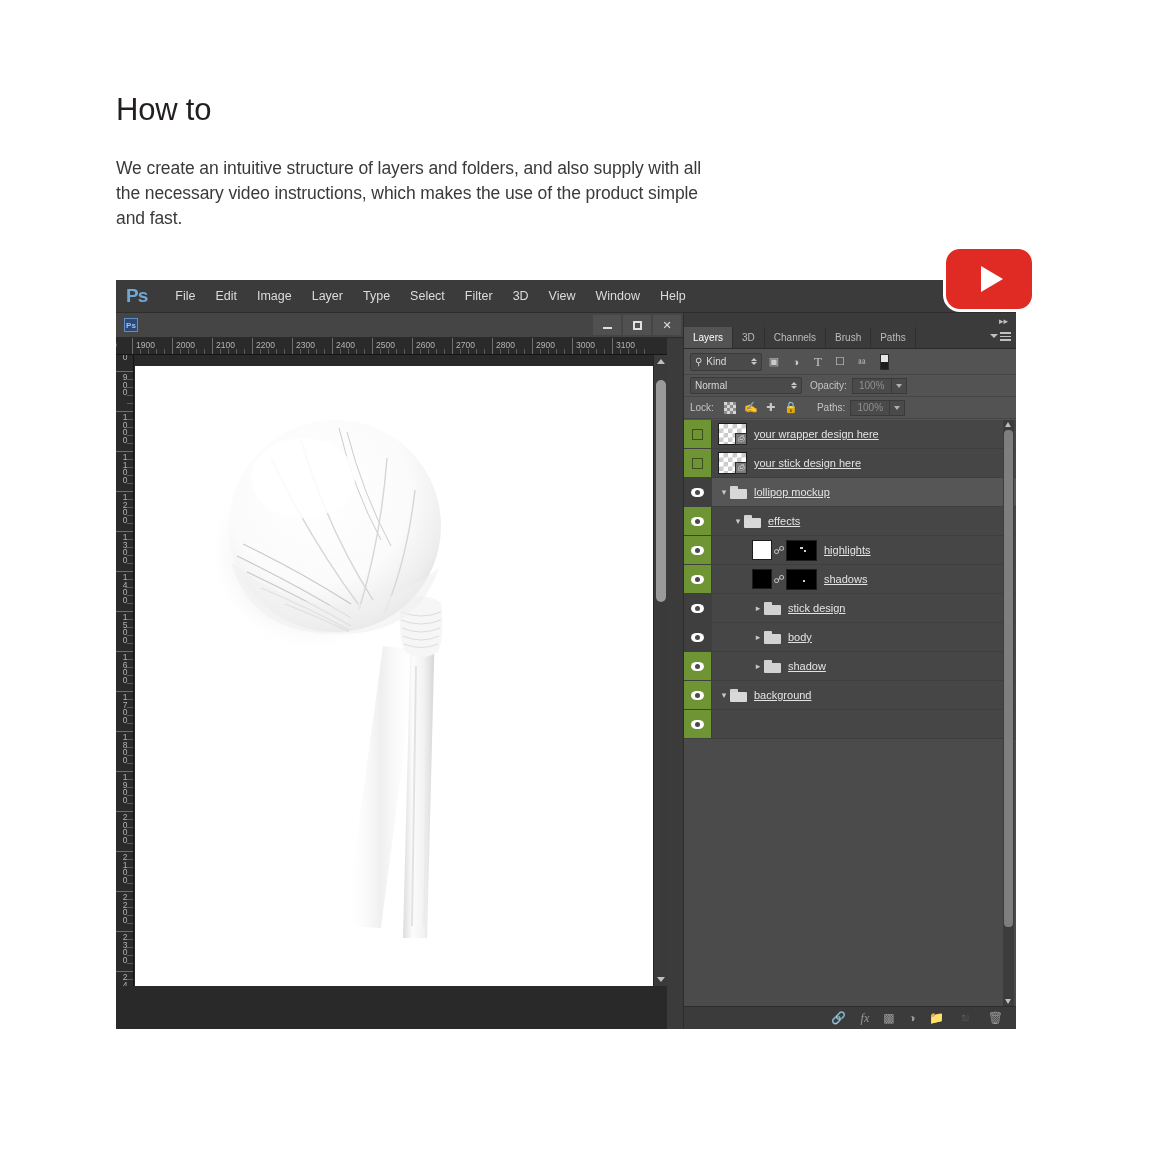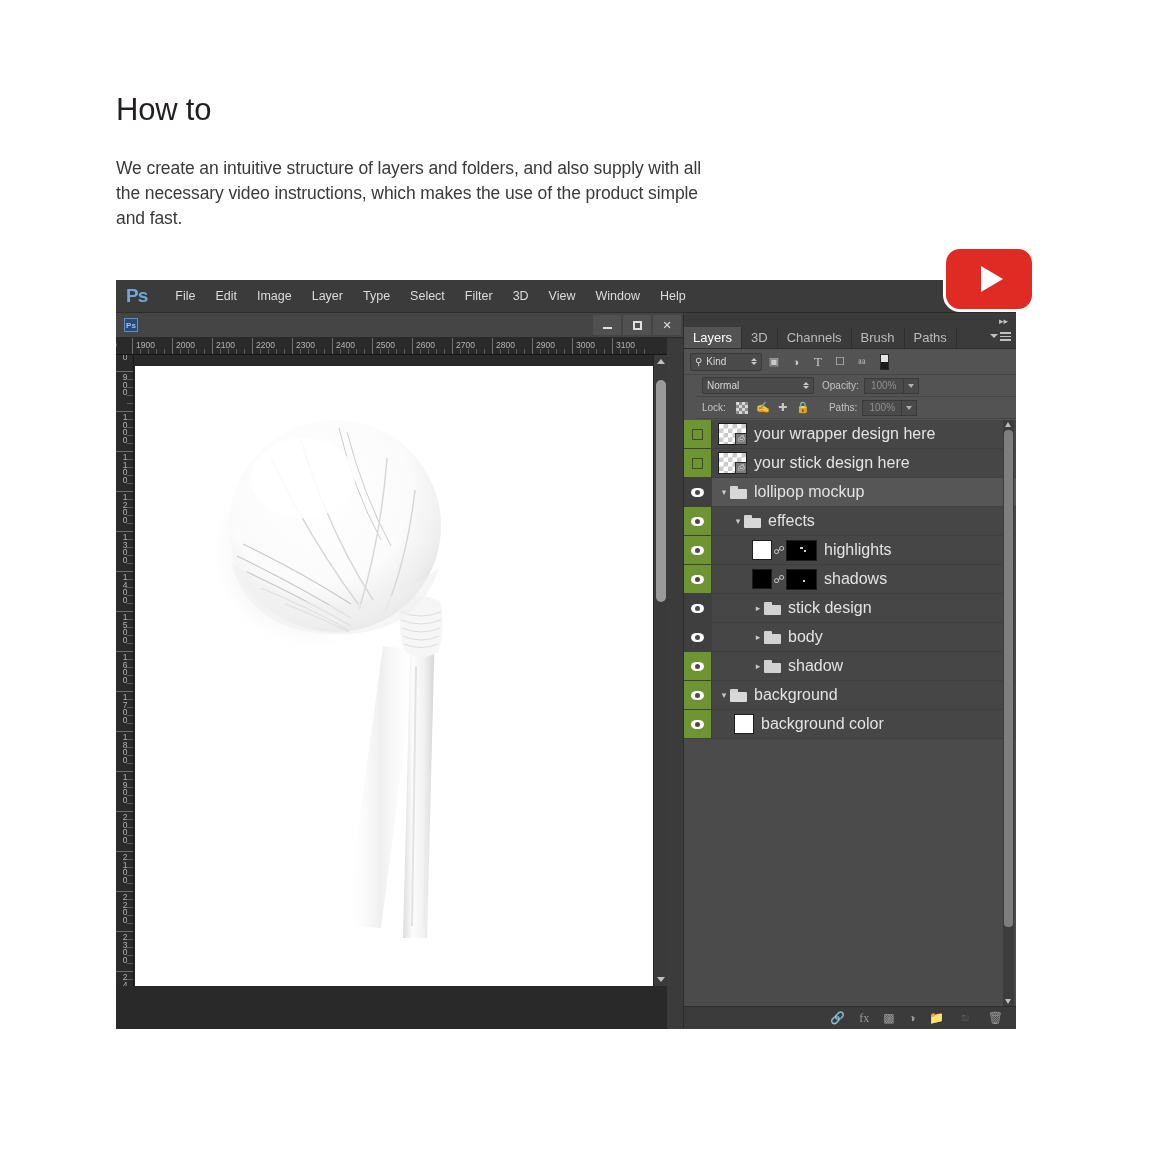--- a/index.html
+++ b/index.html
@@ -187,21 +187,21 @@
   }
   #panel-collapse .dblarrow {
     position: absolute; right: 8px; top: 3px; color: #c0c0c0; font-size: 9px;
   }
   #panel-tabs {
     height: 22px; background: #3b3b3b; display: flex; align-items: stretch;
     position: relative; border-bottom: 1px solid #2b2b2b;
   }
   .ptab {
     padding: 0 9px; display: flex; align-items: center;
-    font-size: 13px; color: #bcbcbc; background: #3b3b3b;
+    font-size: 10px; color: #bcbcbc; background: #3b3b3b;
     border-right: 1px solid #2f2f2f;
     text-align: center;
   }
   .ptab.active { background: #535353; color: #ffffff; }
   #panel-menu {
     position: absolute; right: 5px; top: 5px;
     display: flex; align-items: center; gap: 2px;
   }
   #panel-menu .tri {
     width: 0; height: 0; border-left: 4px solid transparent;
@@ -222,21 +222,21 @@
   .stepper { position: absolute; right: 4px; display: flex; flex-direction: column; gap: 1px; }
   .stepper .u { width: 0; height: 0; border-left: 3px solid transparent; border-right: 3px solid transparent; border-bottom: 3px solid #c8c8c8; }
   .stepper .d { width: 0; height: 0; border-left: 3px solid transparent; border-right: 3px solid transparent; border-top: 3px solid #c8c8c8; }
   .ficon {
     width: 20px; height: 18px; margin-left: 2px;
     display: flex; align-items: center; justify-content: center; color: #cacaca;
   }
 
   #blend-row, #lock-row {
     height: 22px; background: #535353; display: flex; align-items: center;
-    padding: 0 6px; border-bottom: 1px solid #464646; margin-left: 12px;
+    padding: 0 6px; border-bottom: 1px solid #464646;
   }
   #blend-select {
     width: 112px; height: 17px; background: #4a4a4a; border: 1px solid #3a3a3a;
     border-radius: 2px; display: flex; align-items: center; padding: 0 4px;
     font-size: 10px; color: #d8d8d8; position: relative;
   }
   .fieldlbl { font-size: 10px; color: #c4c4c4; margin: 0 5px 0 8px; }
   .numfield {
     width: 40px; height: 16px; background: #4a4a4a; border: 1px solid #3a3a3a;
     font-size: 10px; color: #909090; display: flex; align-items: center;
@@ -270,21 +270,21 @@
     background: #ffffff; position: relative;
   }
   .eye::after {
     content: ""; position: absolute; left: 4px; top: 2px;
     width: 5px; height: 5px; border-radius: 50%; background: #4a4a4a;
   }
   .chkbox {
     width: 11px; height: 11px; border: 1px solid #3d4f1e; background: transparent;
   }
   .lrest { display: flex; align-items: center; flex: 1; height: 100%; padding-left: 6px; }
-  .lname { font-size: 16px; color: #e3e3e3; margin-left: 7px; white-space: nowrap; }
+  .lname { font-size: 11px; color: #e3e3e3; margin-left: 7px; white-space: nowrap; text-decoration: underline; }
   .arrow-r, .arrow-d {
     width: 12px; display: flex; align-items: center; justify-content: center;
     color: #c8c8c8; font-size: 9px;
   }
   .folder {
     width: 17px; height: 13px; position: relative; flex: 0 0 17px;
   }
   .folder .body { position: absolute; left:0; bottom:0; width: 17px; height: 10px; background: #d2d2d2; border-radius: 1px; }
   .folder .tab  { position: absolute; left:0; top:0; width: 8px; height: 4px; background: #d2d2d2; border-radius: 1px 1px 0 0; }
   .folder.open .body { background: #d8d8d8; }
@@ -809,36 +809,32 @@
             </span>
           <span class="lname">background</span>
         </span>
       </div>
 
 
       <div class="layer-row">
         <span class="eyecell green">
             <i class="eye"></i>
           </span>
-        <span class="lrest" style="padding-left:22px">
-          <span class="thumb-solid" style="background:#ffffff"></span>
-          <span class="lname">background color</span>
-        </span>
       </div>
 
       <div id="panel-vscroll">
         <span class="pv-arrow" style="top:2px;border-bottom:5px solid #c0c0c0;"></span>
         <div id="panel-vthumb"></div>
         <span class="pv-arrow" style="bottom:2px;border-top:5px solid #c0c0c0;"></span>
       </div>
     </div>
 
     <div id="panel-bottom">
       <span class="pbtn">🔗</span>
-      <span class="pbtn" style="font-family:'Liberation Serif',serif;">fx</span>
+      <span class="pbtn" style="font-style:italic;font-family:'Liberation Serif',serif;">fx</span>
       <span class="pbtn">▩</span>
       <span class="pbtn">◑</span>
       <span class="pbtn">📁</span>
       <span class="pbtn">◾</span>
       <span class="pbtn">🗑</span>
     </div>
   </div>
 </div>
 
 </body></html>

